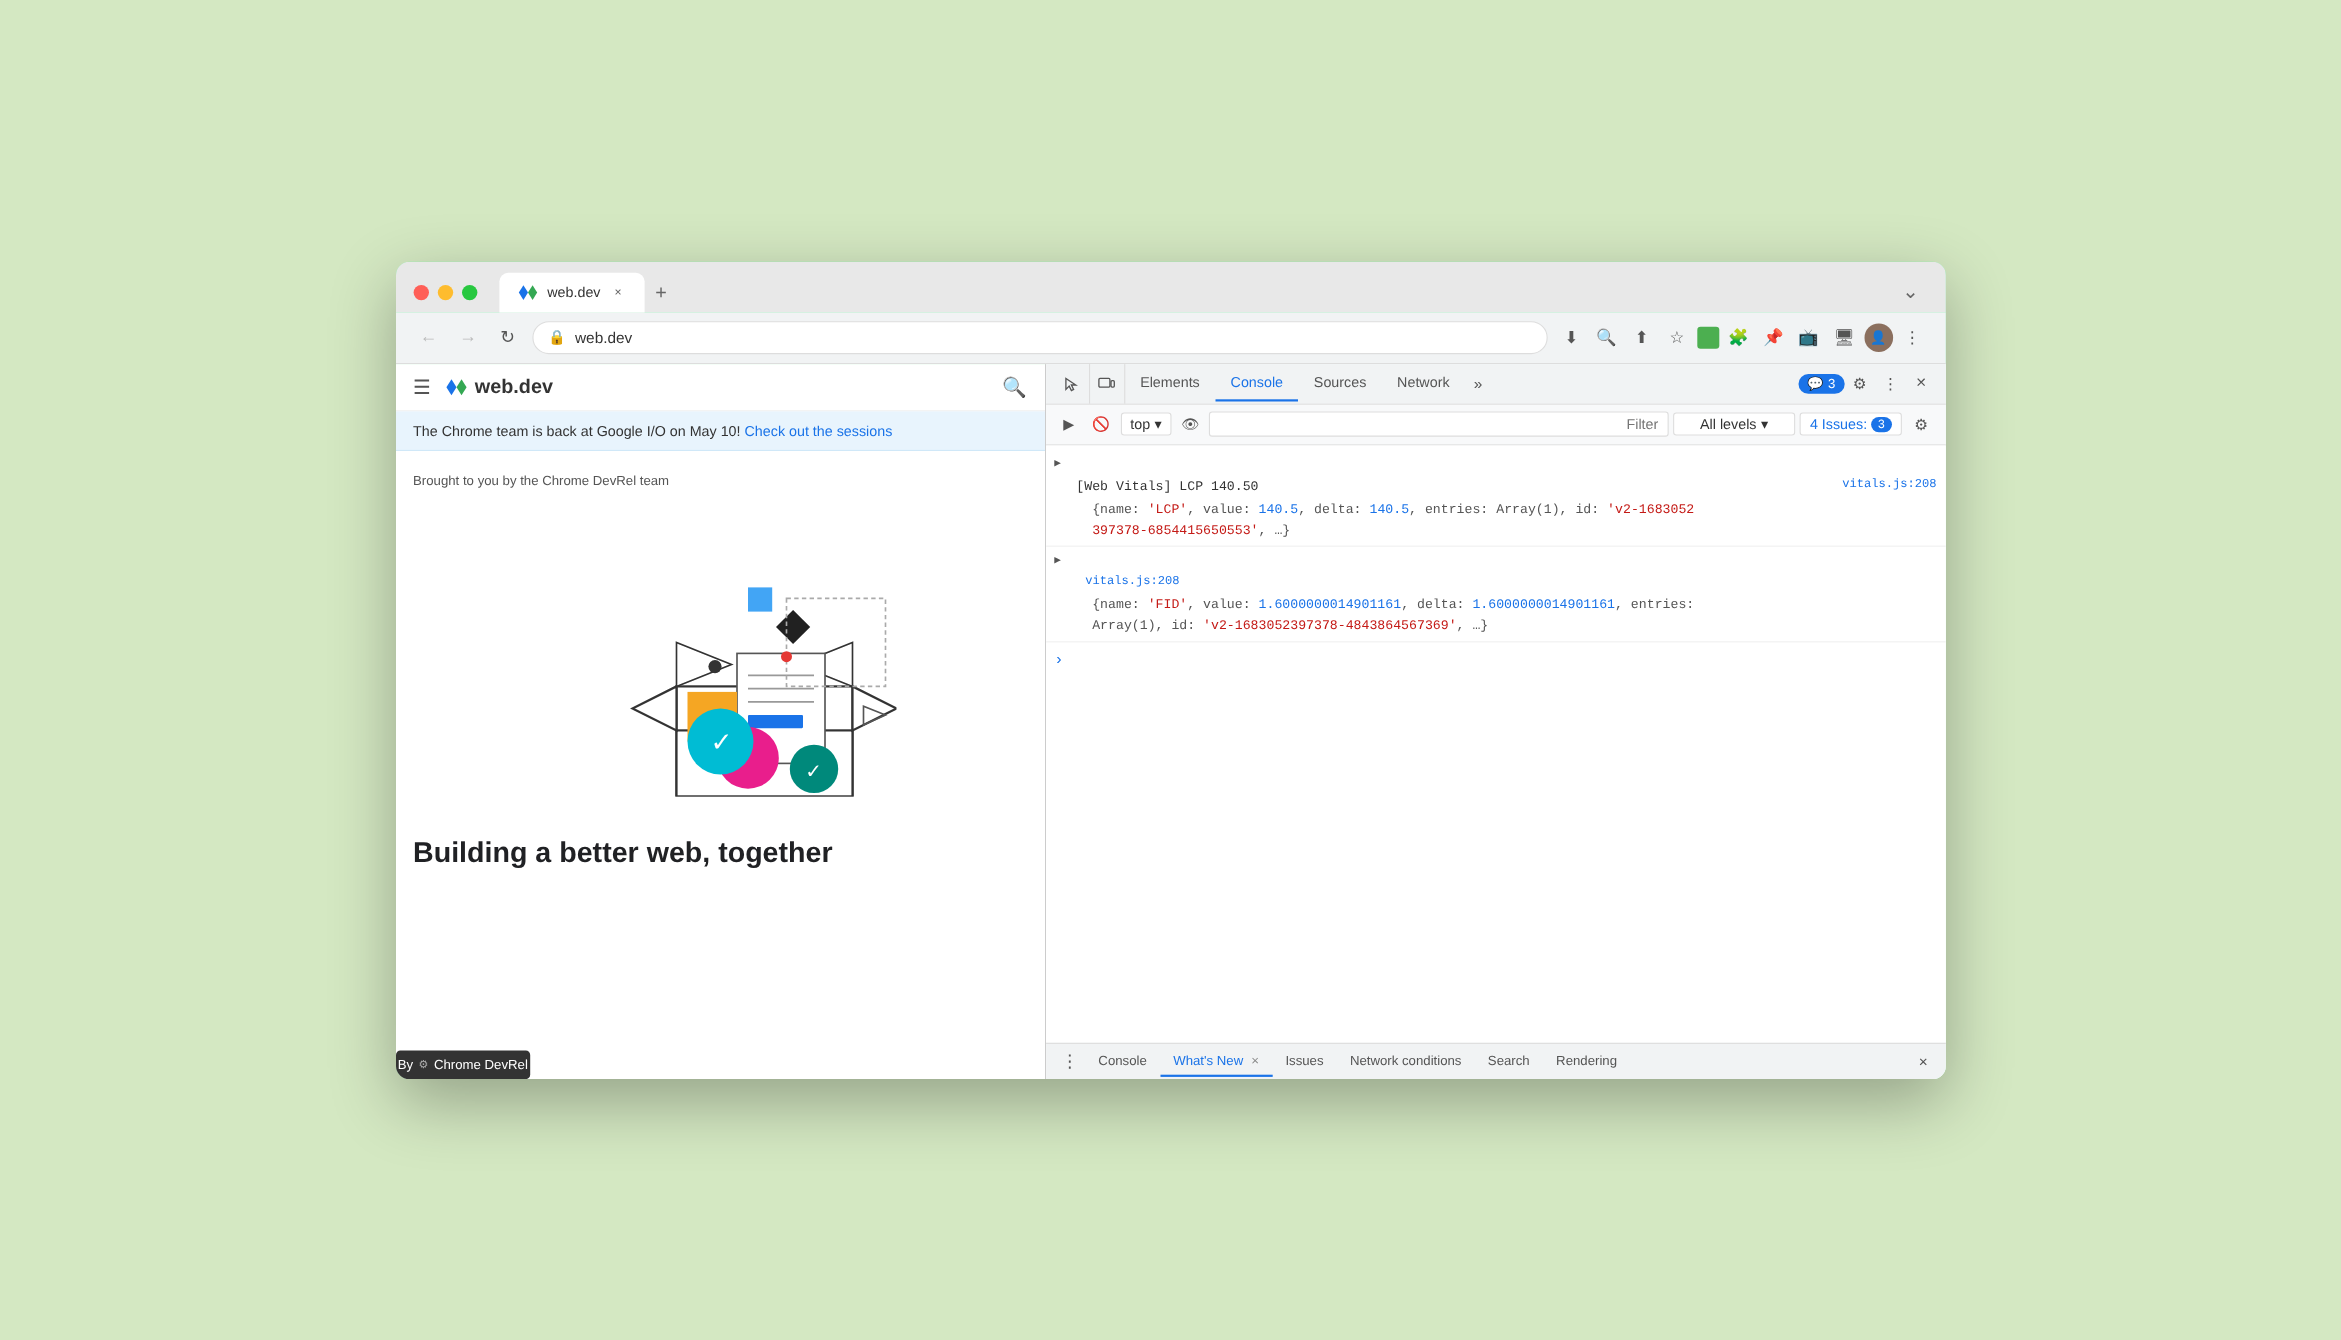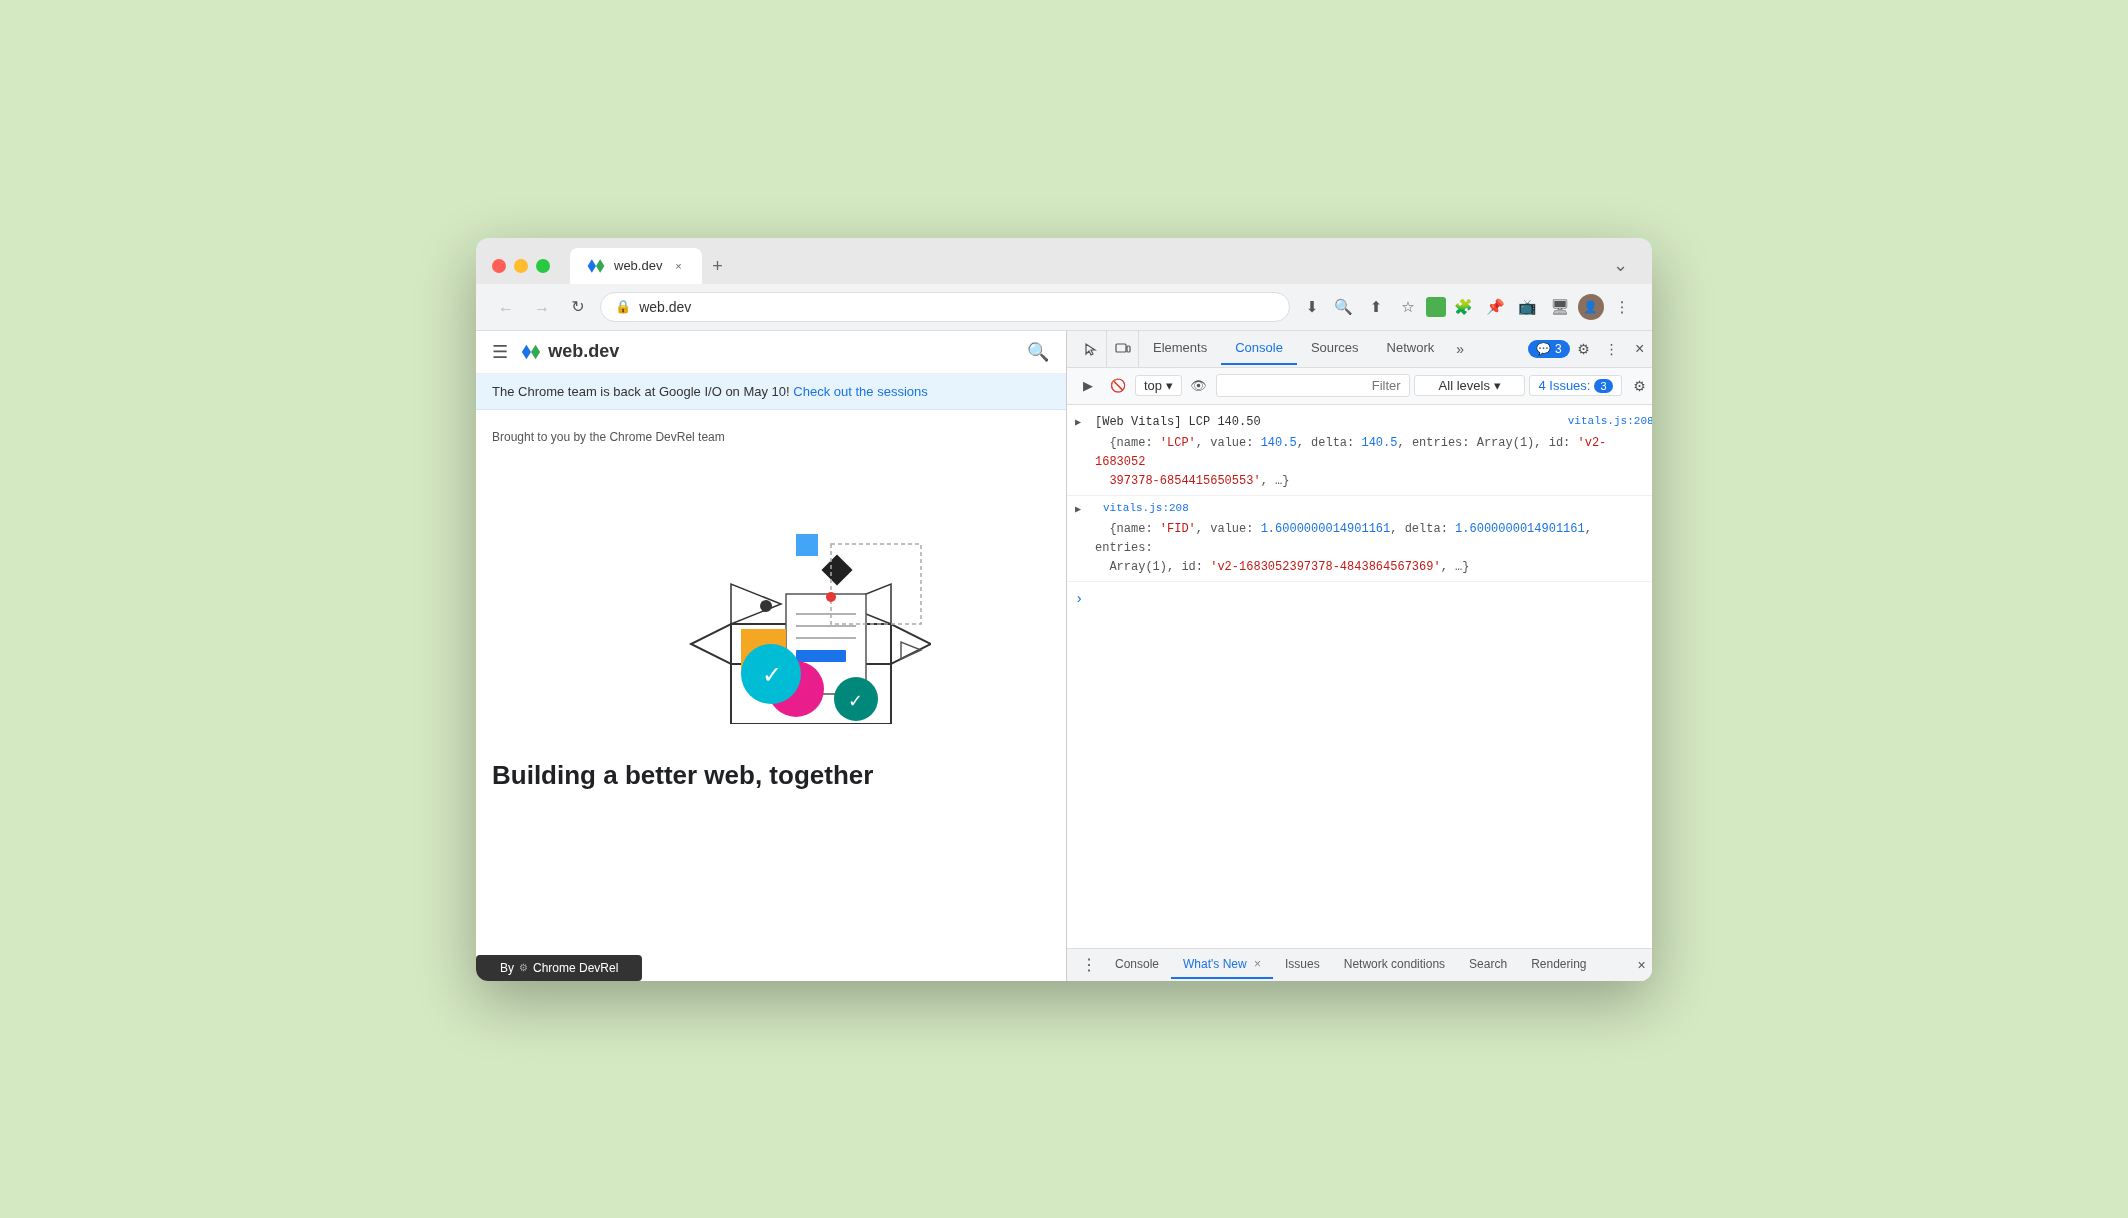--- a/index.html
+++ b/index.html
@@ -5,21 +5,21 @@
     * { box-sizing: border-box; margin: 0; padding: 0; }
     body {
       background: #d4e8c2;
       display: flex;
       justify-content: center;
       align-items: center;
       min-height: 100vh;
       font-family: -apple-system, BlinkMacSystemFont, 'Segoe UI', sans-serif;
     }
     .browser-window {
-      width: 1176px;
+      width: 1409px;
       background: #86efac;
       border-radius: 12px;
       box-shadow: 0 20px 60px rgba(0,0,0,0.3);
       overflow: hidden;
     }
     
     .title-bar {
       background: #e8e8e8;
       padding: 10px 16px 0;
       display: flex;
@@ -217,21 +217,21 @@
       margin: 0 auto;
     }
     
     .devrel-badge {
       position: absolute;
       bottom: 0;
       left: 0;
       background: rgba(0,0,0,0.8);
       color: #fff;
       font-size: 12px;
-      padding: 6px 24px;
+      padding: 6px 2px;
       border-radius: 4px;
       display: flex;
       align-items: center;
       gap: 5px;
     }
     
     .devtools-panel {
       flex: 1;
       background: #fff;
       border-left: 1px solid #ccc;
@@ -394,20 +394,21 @@
       left: 8px;
       top: 6px;
       color: #555;
       cursor: pointer;
       font-size: 10px;
     }
     .console-line-header {
       display: flex;
       justify-content: space-between;
       align-items: flex-start;
+      margin-top: 20px;
     }
     .console-line-text { flex: 1; color: #333; }
     .console-line-link { color: #1a73e8; font-size: 11px; white-space: nowrap; margin-left: 8px; }
     .console-line-detail { color: #555; margin-top: 2px; }
     .val-red { color: #c41a16; }
     .val-blue { color: #1a73e8; }
     .prompt-line {
       padding: 6px 8px;
       display: flex;
       align-items: center;

